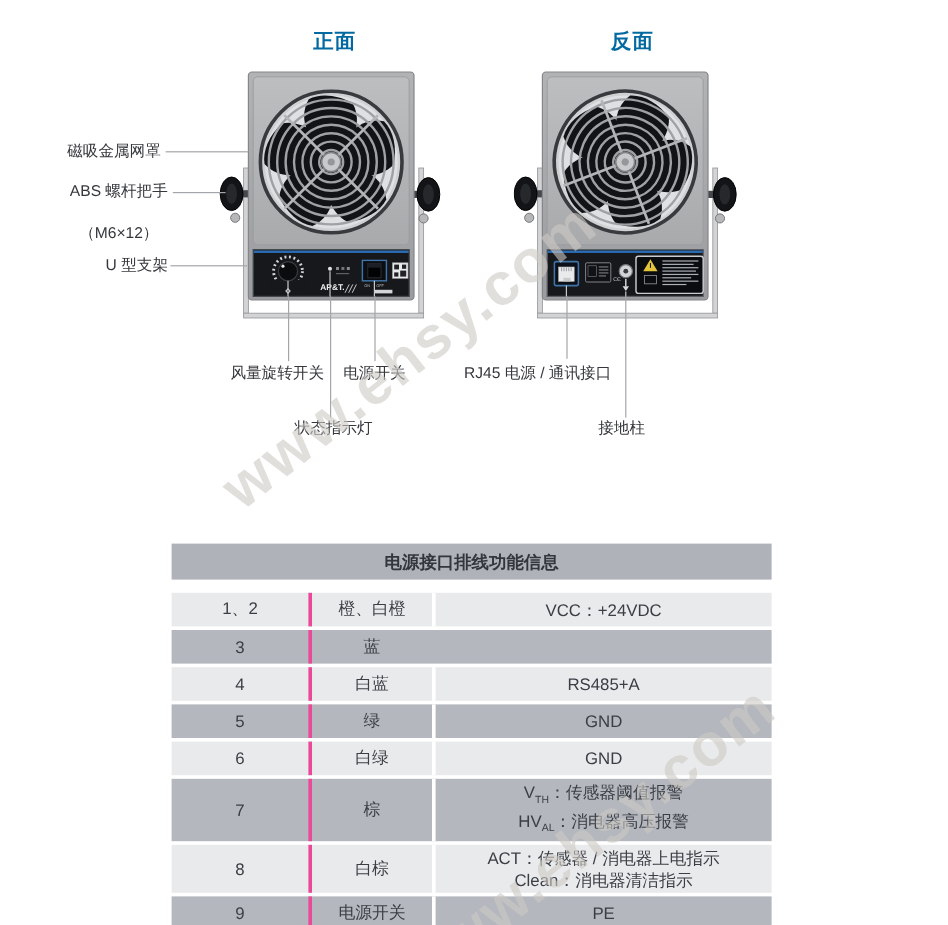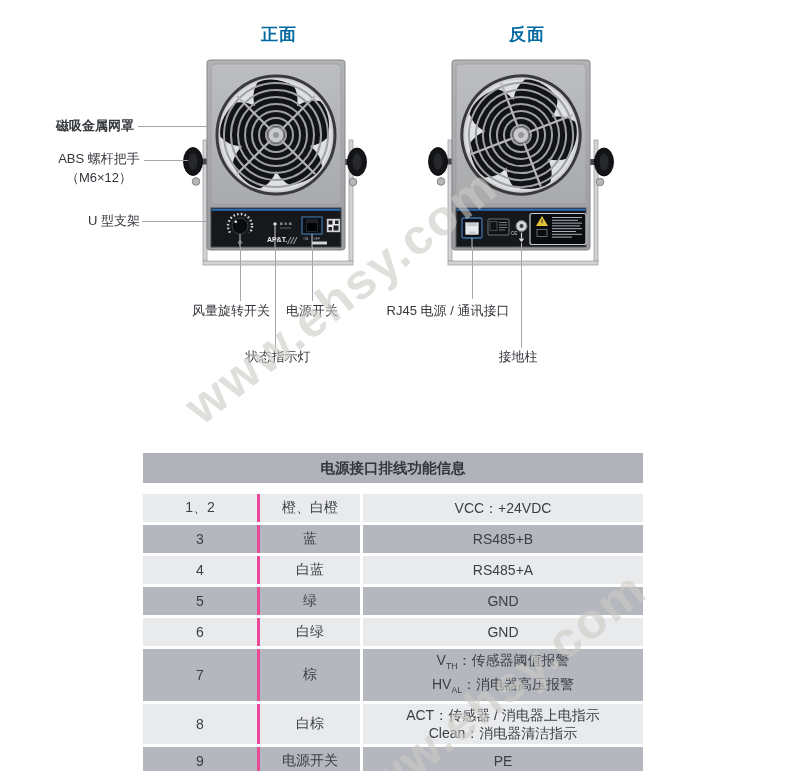--- a/index.html
+++ b/index.html
@@ -263,24 +263,24 @@
 <div class="cline h" style="left:144px;top:160px;width:44px;"></div>
 <div class="cline h" style="left:142px;top:221px;width:64px;"></div>
 
 <div class="cline v" style="left:240px;top:247px;height:54px;"></div>
 <div class="cline v" style="left:275px;top:247px;height:101px;"></div>
 <div class="cline v" style="left:312px;top:247px;height:54px;"></div>
 
 <div class="cline v" style="left:472px;top:247px;height:52px;"></div>
 <div class="cline v" style="left:521px;top:247px;height:101px;"></div>
 
-<div class="callout right-align" style="left:38px;top:119px;width:96px;font-weight:bold;">磁吸金属网罩</div>
+<div class="callout right-align" style="left:38px;top:119px;width:96px;">磁吸金属网罩</div>
 <div class="callout center" style="left:44px;top:152px;width:110px;">
   <div>ABS 螺杆把手</div>
-  <div style="margin-top:5px;">（M6×12）</div>
+  <div style="margin-top:21px;">（M6×12）</div>
 </div>
 <div class="callout right-align" style="left:60px;top:214px;width:80px;">U 型支架</div>
 <div class="callout center" style="left:181px;top:304px;width:100px;">风量旋转开关</div>
 <div class="callout center" style="left:267px;top:304px;width:90px;">电源开关</div>
 <div class="callout center" style="left:228px;top:350px;width:100px;">状态指示灯</div>
 <div class="callout center" style="left:368px;top:304px;width:160px;text-align:center;">RJ45 电源 / 通讯接口</div>
 <div class="callout center" style="left:468px;top:350px;width:100px;">接地柱</div>
 
 <div class="wiring-table">
   <div class="t-header">电源接口排线功能信息</div>
@@ -288,23 +288,20 @@
       <div class="t-row light">
     <div class="cell c-pin">1、2</div>
     <div class="cell c-wire">橙、白橙</div>
     <div class="cell c-func">
           <div class="func-line"><span>VCC：+24VDC</span></div>
         </div>
   </div>
       <div class="t-row dark">
     <div class="cell c-pin">3</div>
     <div class="cell c-wire">蓝</div>
-    <div class="cell c-func">
-          <div class="func-line"><span>RS485+B</span></div>
-        </div>
   </div>
       <div class="t-row light">
     <div class="cell c-pin">4</div>
     <div class="cell c-wire">白蓝</div>
     <div class="cell c-func">
           <div class="func-line"><span>RS485+A</span></div>
         </div>
   </div>
       <div class="t-row dark">
     <div class="cell c-pin">5</div>

